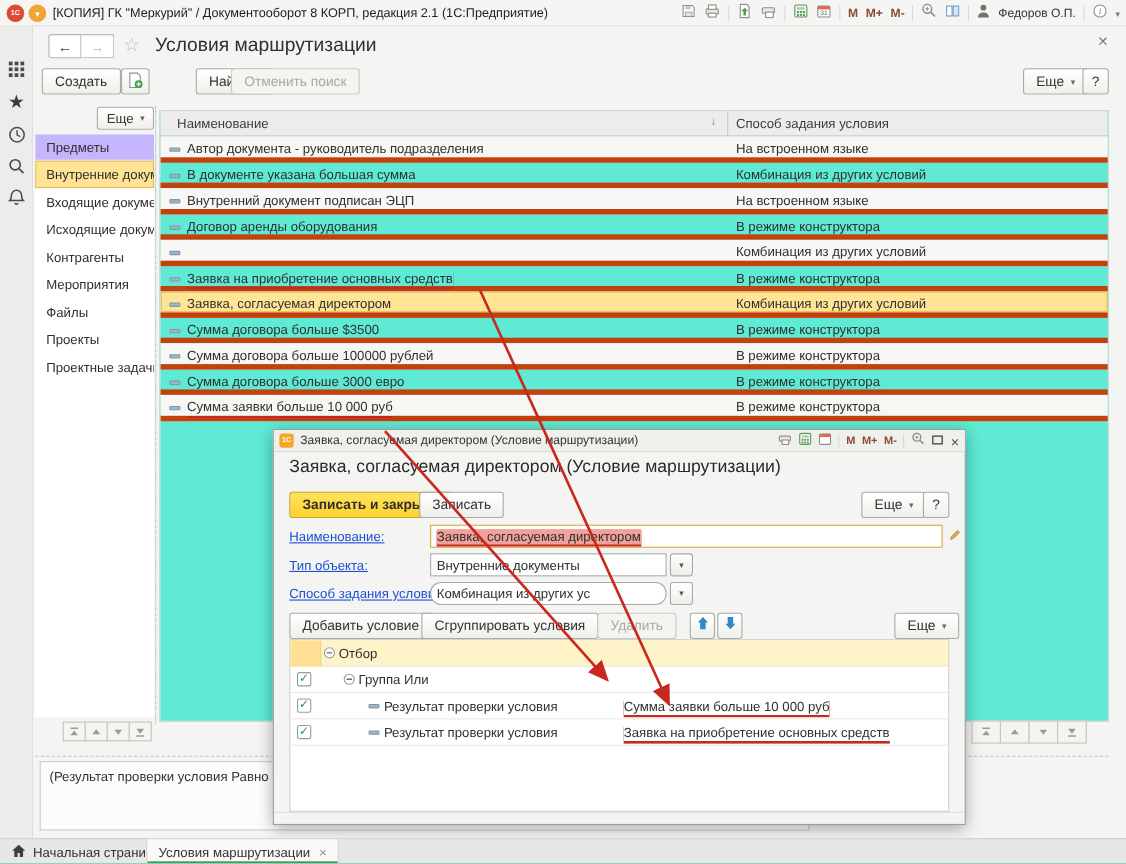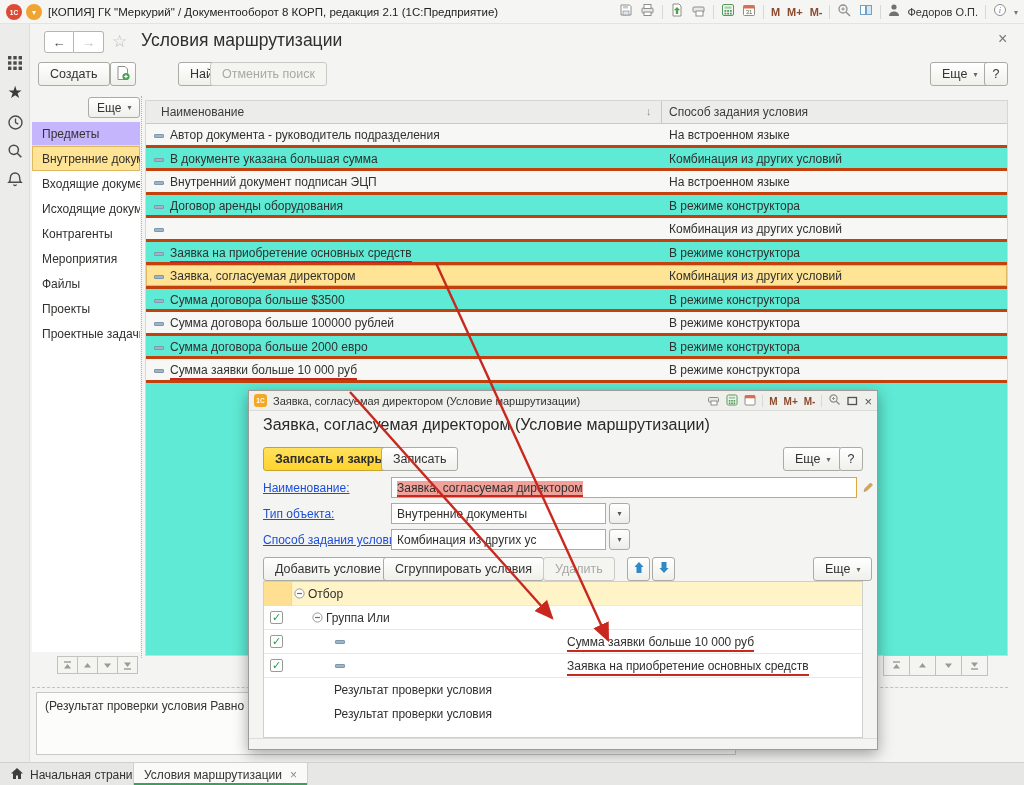--- a/index.html
+++ b/index.html
@@ -46,21 +46,21 @@
   .sb-item.sel { background:#FFE495; box-shadow:inset 0 0 0 1px #E0B85F; }
   .vsplit { position:absolute; left:141px; top:96px; height:562px; border-left:1px dotted #AFAFAB; }
 
   
   .maintable { position:absolute; left:145px; top:100px; width:863px; height:556px; background:#5eead4; border:1px solid #D6D6D2; }
   .thead { position:relative; height:23px; background:#ECECEA; border-bottom:1px solid #C9C9C5; font-size:12px; color:#3C3C3A; }
   .th1 { position:absolute; left:15px; top:4px; }
   .th-sort { position:absolute; left:500px; top:4px; color:#8E8E8A; font-size:11px; }
   .th-div { position:absolute; left:515px; top:0; height:23px; border-left:1px solid #C9C9C5; }
   .th2 { position:absolute; left:523px; top:4px; }
-  .trow { position:relative; height:23.5px; font-size:12px; border-bottom:3px solid #c2410c; }
+  .trow { position:relative; height:23.5px; font-size:12px; border-bottom:5px solid #c2410c; }
   .trow:nth-child(odd) { background:#F7F7F5; }
   .trow.sel { background:#FFE495 !important; box-shadow:inset 0 0 0 1px #E0B85F; }
   .rowdash { position:absolute; left:8px; top:10px; width:10px; height:4px; background:#9FB4C4; border:1px solid #7E99AD; border-radius:1px; }
   .tname { position:absolute; left:24px; top:4px; white-space:nowrap; }
   .tmethod { position:absolute; left:523px; top:4px; white-space:nowrap; }
   .u-red { box-shadow:0 2px 0 0 #C8281E; padding-bottom:1px; }
   .hl-red { background:#F0A19A; box-shadow:0 2px 0 0 #C8281E; }
 
   
   .pager { position:absolute; display:flex; }
@@ -90,21 +90,21 @@
   
   .tree { position:absolute; left:14px; top:190px; width:600px; height:157px; background:#fff; border:1px solid #CFCFCB; overflow:hidden; }
   .xrow { position:relative; height:24px; border-bottom:1px solid #E8E8E5; font-size:12px; }
   .xrow.root { background:#FFF3C8; }
   .rootcell { position:absolute; left:0; top:0; width:28px; height:24px; background:#FFE093; border-right:1px solid #EDD79A; }
   .minus-ico { position:absolute; top:6px; }
   .xroot-label { position:absolute; left:44px; top:5px; }
   .xgroup-label { position:absolute; left:62px; top:5px; }
   .cb { position:absolute; left:6px; top:5px; width:13px; height:13px; background:#fff; border:1px solid #9A9A96; border-radius:2px; color:#1F9E45; font-size:11px; font-weight:bold; line-height:11px; text-align:center; }
   .xdash { left:71px; top:10px; }
-  .xlabel { position:absolute; left:70px; top:5px;margin-top:48px; }
+  .xlabel { position:absolute; left:85px; top:5px; }
   .xvalue { position:absolute; left:303px; top:5px; white-space:nowrap; }
   .dlg-hline { position:absolute; left:0; top:347px; width:100%; border-top:1px solid #DDDDDA; }
 
   
   .annot { position:absolute; left:0; top:0; z-index:60; pointer-events:none; }
 
   
   .tabbar { position:absolute; left:0; top:762px; width:1024px; height:23px; background:#E7E7E5; border-top:1px solid #D0D0CC; z-index:70; }
   .tab { position:absolute; top:0; height:23px; display:flex; align-items:center; gap:6px; padding:0 10px; font-size:12px; color:#333; }
   .tab.active { background:#FAFAF8; border-left:1px solid #D0D0CC; border-right:1px solid #D0D0CC; }
@@ -336,21 +336,21 @@
           <span class="tname">Сумма договора больше $3500</span>
           <span class="tmethod">В режиме конструктора</span>
         </div>
         <div class="trow">
           <span class="rowdash"></span>
           <span class="tname">Сумма договора больше 100000 рублей</span>
           <span class="tmethod">В режиме конструктора</span>
         </div>
         <div class="trow">
           <span class="rowdash"></span>
-          <span class="tname">Сумма договора больше 2000 евро</span>
+          <span class="tname">Сумма договора больше 3000 евро</span>
           <span class="tmethod">В режиме конструктора</span>
         </div>
         <div class="trow">
           <span class="rowdash"></span>
           <span class="tname u-red">Сумма заявки больше 10 000 руб</span>
           <span class="tmethod">В режиме конструктора</span>
         </div>
       </div>
   </div>
 
@@ -473,21 +473,21 @@
 
     <span class="fld-label" style="top:116px;">Тип объекта:</span>
     <div class="fld" style="left:142px; top:112px; width:215px;">
         <span>Внутренние документы</span>
       </div>
     <div class="combo-btn" style="left:360px; top:112px;">
         <span>▾</span>
       </div>
 
     <span class="fld-label" style="top:142px;">Способ задания условия:</span>
-    <div class="fld" style="left:142px; top:138px; width:215px;">
+    <div class="fld" style="left:142px; top:138px; width:215px;border-radius:10px;">
         <span>Комбинация из других ус</span>
       </div>
     <div class="combo-btn" style="left:360px; top:138px;">
         <span>▾</span>
       </div>
 
     <div class="btn" style="left:14px; top:166px;justify-content:center;">
         <span>Добавить условие</span>
       </div>
     <div class="btn" style="left:134px; top:166px;">

